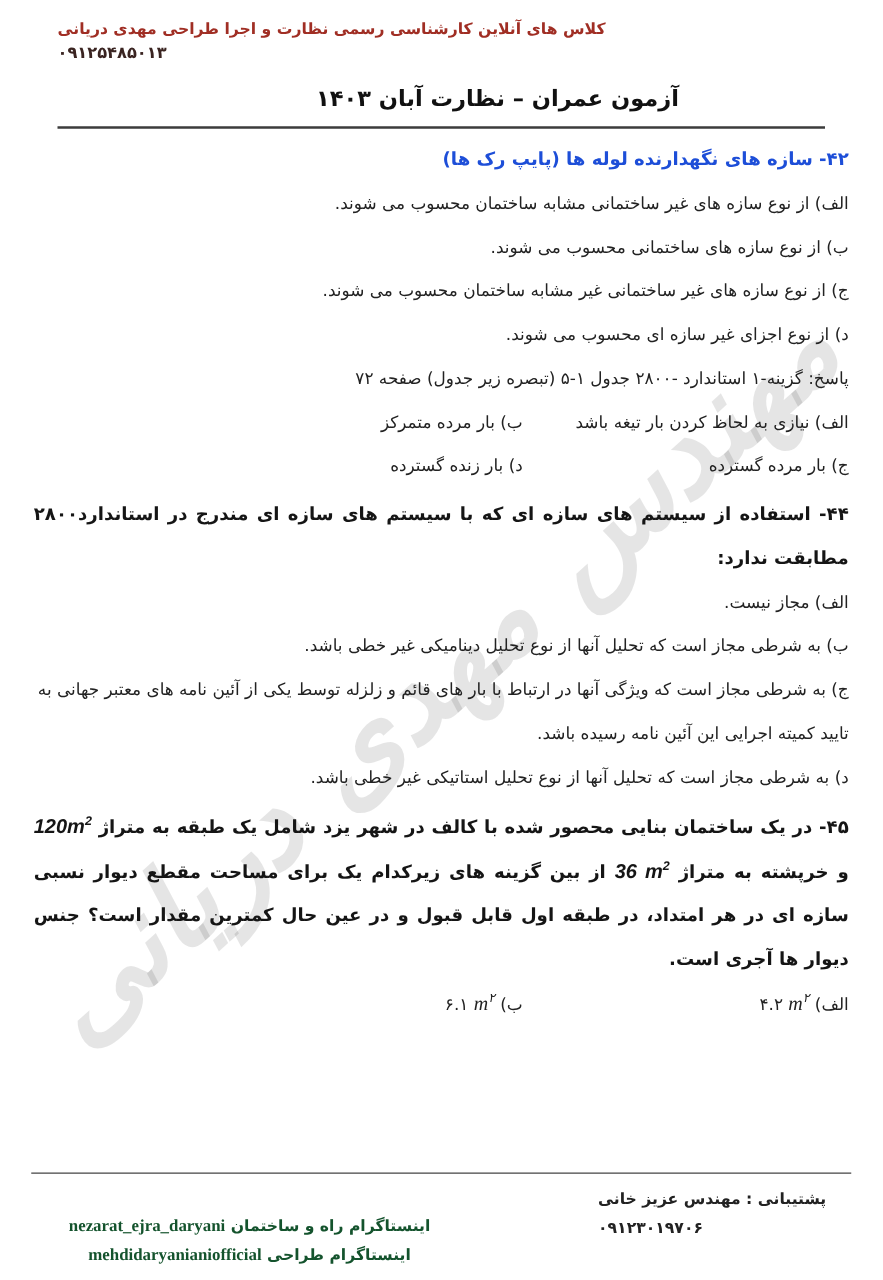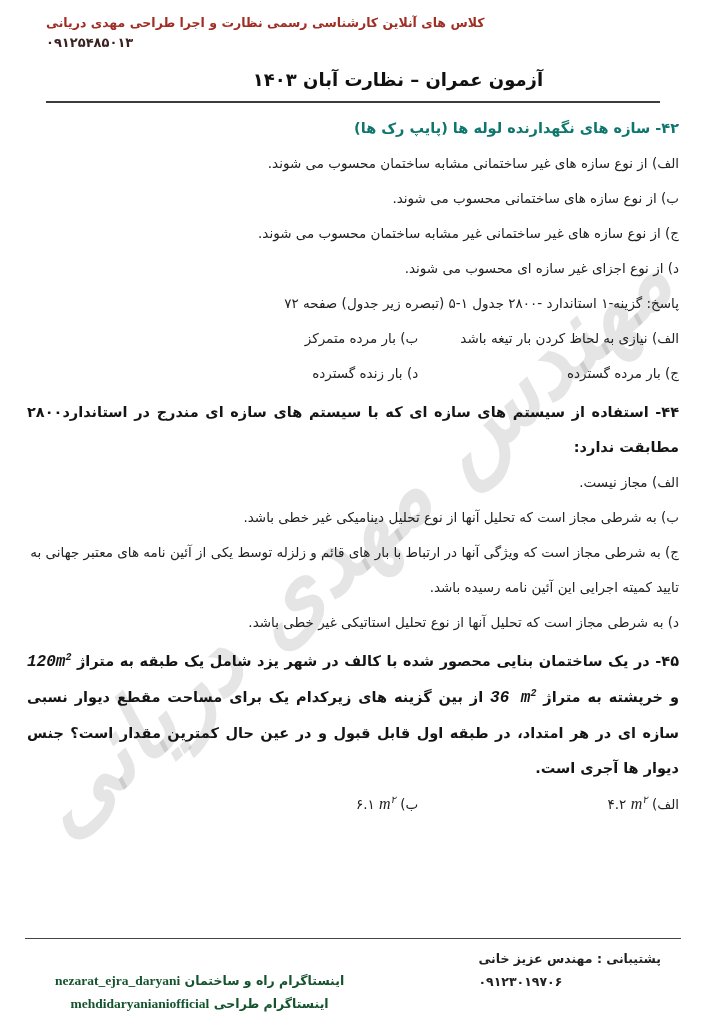--- a/index.html
+++ b/index.html
@@ -68,39 +68,39 @@
     position: relative; z-index: 1;
     direction: rtl;
     padding: 8px 27px 0 27px;
     font-size: 13.5px;
     color: #222;
   }
   .main p, .main .opt-row { line-height: 35px; }
   .q-head {
     font-weight: 700;
     font-size: 14.5px;
-    color: #0f766e;
+    color: #1d4ed8;
     text-align: right;
   }
   .q-para {
     font-weight: 700;
     font-size: 14.5px;
     color: #151515;
     text-align: justify;
     margin-top: 4px;
   }
   .opt-line { text-align: right; }
   .answer-line { text-align: right; }
   .opt-row {
     display: grid;
     grid-template-columns: 40% 60%;
   }
   .opt-row .opt { text-align: right; }
   .mathb {
-    font-family: Liberation Mono, monospace;
+    font-family: Liberation Sans, sans-serif;
     font-style: italic;
     font-weight: 700;
     font-size: 16px;
     white-space: nowrap;
   }
   .mathv { white-space: nowrap; }
   .mit {
     font-family: "Liberation Serif", serif;
     font-style: italic;
     font-weight: 400;

